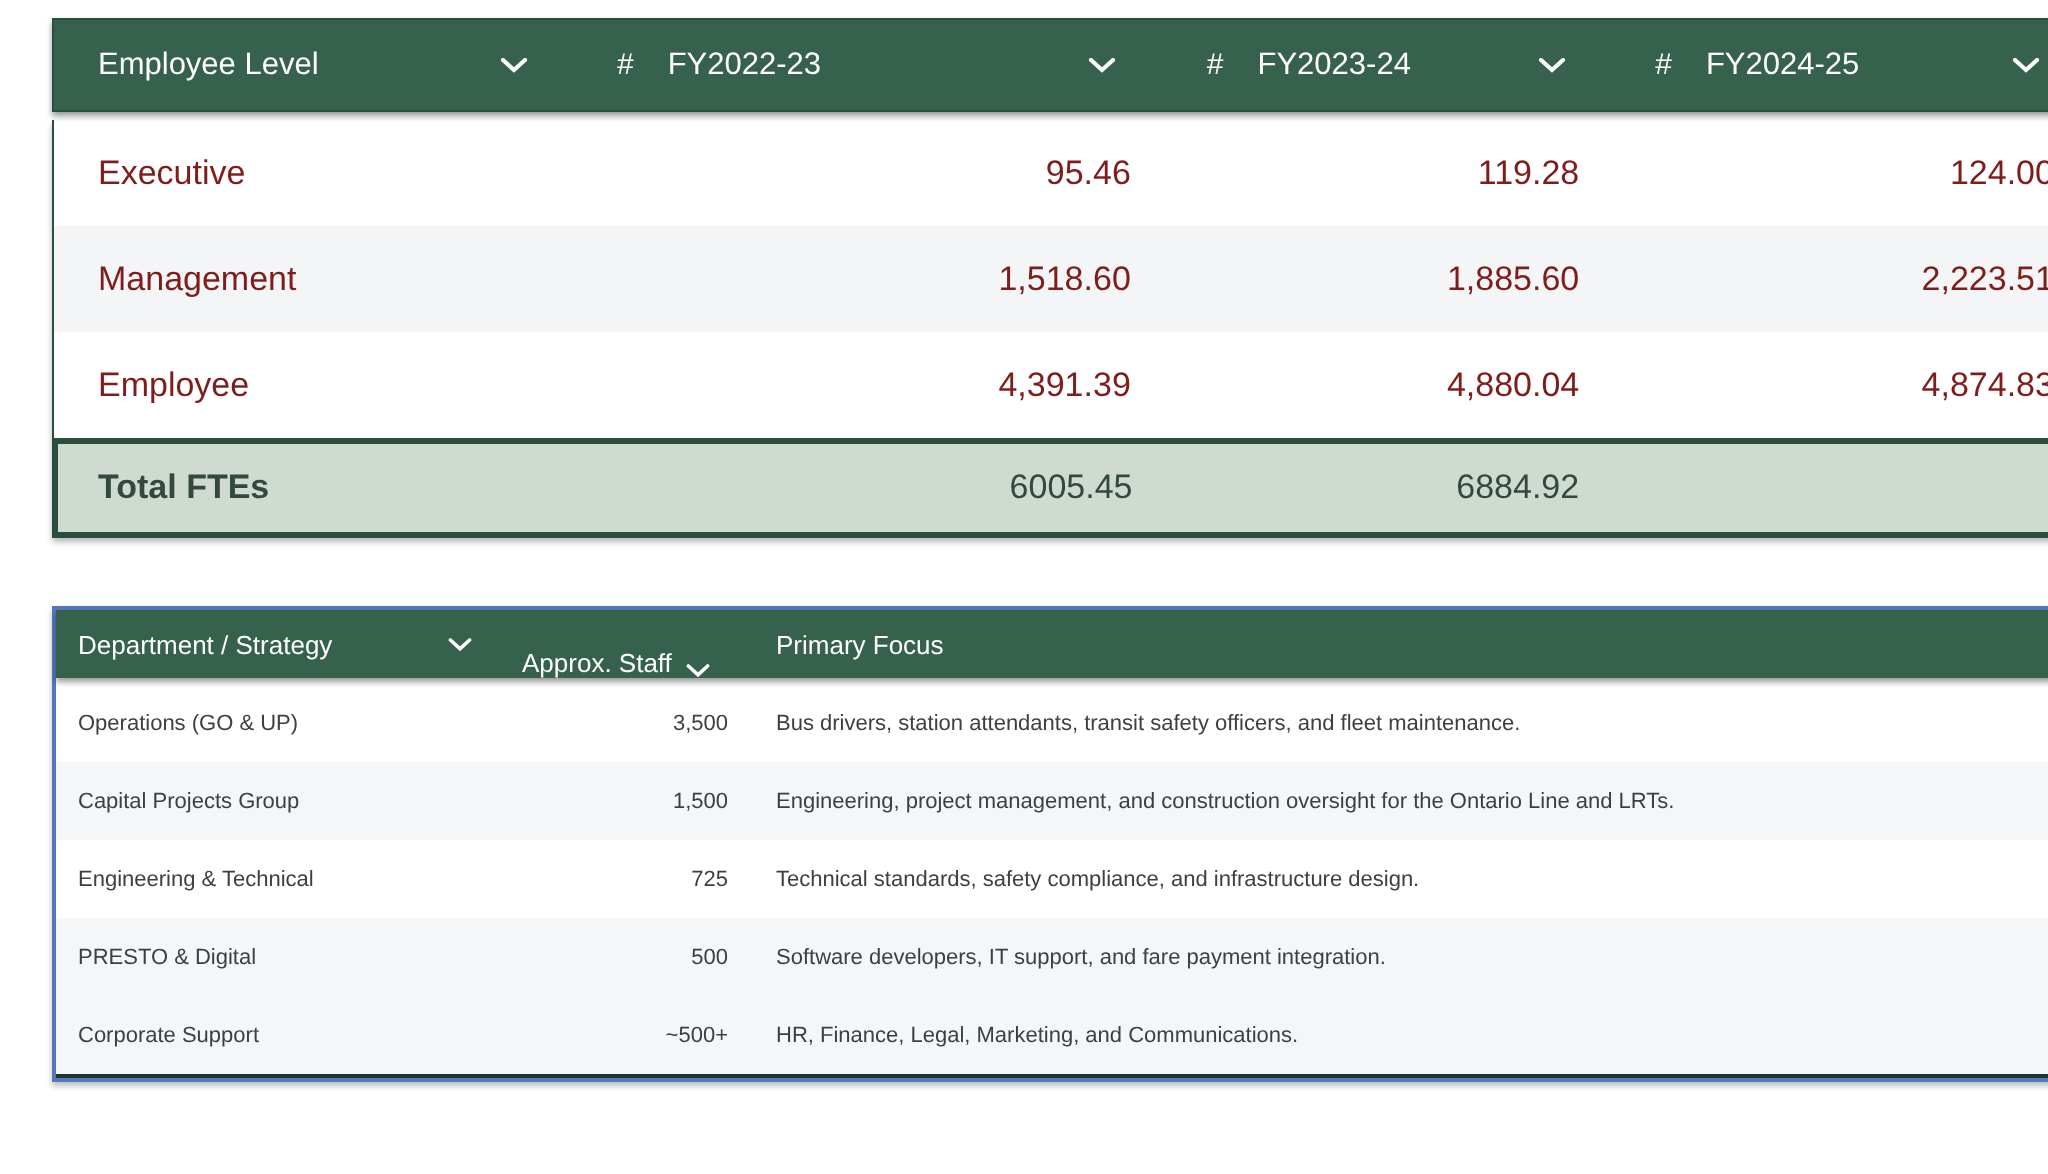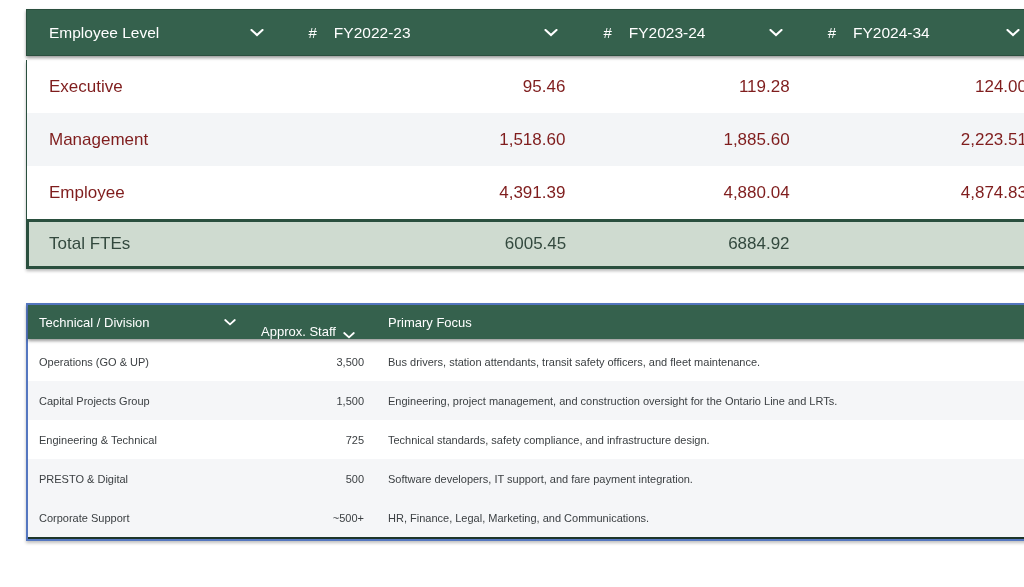--- a/index.html
+++ b/index.html
@@ -41,21 +41,21 @@
   .t1-row.alt { background:#f3f5f7; }
   .t1-row .c-label { padding-left:22px; }
   .t1-row .c-num   { padding-right:10px; }
   .t1-rows { border-bottom:1px solid #2a4f3e; }
   .t1-total {
     display:grid; grid-template-columns:25.1% 29.2% 22.2% 23.5%;
     height:48px; align-items:center; box-sizing:border-box;
     background:#cfdbd0; border:2px solid #2a4f3e;
     font-size:17px; color:#33493e;
   }
-  .t1-total .c-label { padding-left:20px; }
+  .t1-total .c-label { padding-left:20px;font-weight:bold; }
   .t1-total .c-num   { padding-right:9px; }
 
   
   .chart2 {
     position:absolute; left:6px; top:303px; width:1012px; box-sizing:border-box;
     border:2px solid #5577c0;
     box-shadow:0 2px 3px rgba(0,0,0,.25);
     background:#fff;
   }
   .t2-head {
@@ -109,21 +109,21 @@
         <span class="hash">#</span>
         <span>FY2023-24</span>
         <span class="chev">
           <svg width="14" height="8" viewBox="0 0 14 8">
               <path d="M1.5 1l5.5 5 5.5-5" stroke="#fff" stroke-width="2.1" fill="none" stroke-linecap="round"></path>
             </svg>
         </span>
       </div>
       <div class="hcell hnum">
         <span class="hash">#</span>
-        <span>FY2024-34</span>
+        <span>FY2024-25</span>
         <span class="chev">
           <svg width="14" height="8" viewBox="0 0 14 8">
               <path d="M1.5 1l5.5 5 5.5-5" stroke="#fff" stroke-width="2.1" fill="none" stroke-linecap="round"></path>
             </svg>
         </span>
       </div>
     </div>
 
     <div class="t1-body">
       <div class="t1-rows">
@@ -150,21 +150,21 @@
         <div class="c-label">Total FTEs</div>
         <div class="c-num num">6005.45</div>
         <div class="c-num num">6884.92</div>
       </div>
     </div>
   </section>
 
   <section class="chart2">
     <div class="t2-head">
       <div class="hcell h-dept">
-        <span>Technical / Division</span>
+        <span>Department / Strategy</span>
         <span class="chev">
           <svg width="12" height="7" viewBox="0 0 12 7">
               <path d="M1.2 1l4.8 4.4L10.8 1" stroke="#fff" stroke-width="1.8" fill="none" stroke-linecap="round"></path>
             </svg>
         </span>
       </div>
       <div class="hcell h-staff">
         <span>Approx. Staff</span>
         <span class="chev">
           <svg width="12" height="7" viewBox="0 0 12 7">

